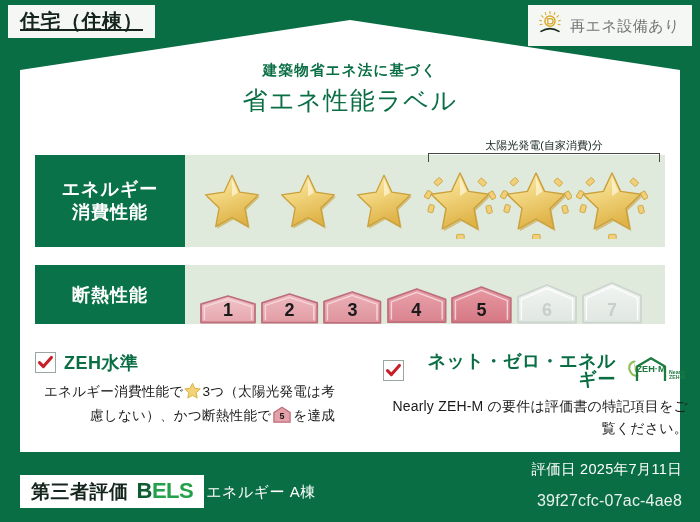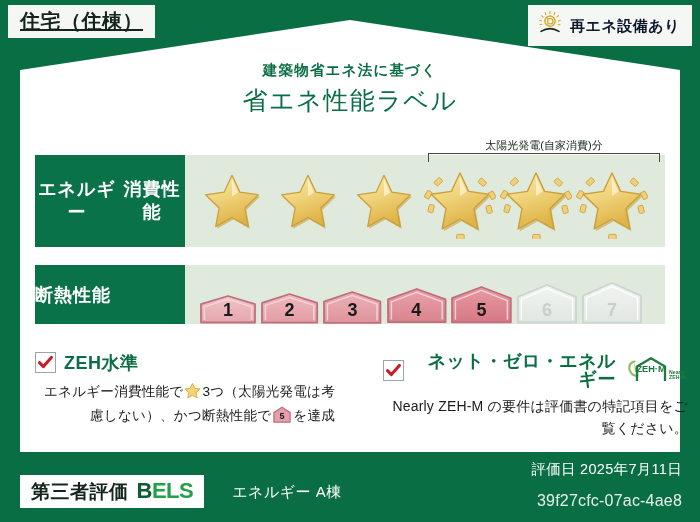--- a/index.html
+++ b/index.html
@@ -52,22 +52,22 @@
     top: 5px;
     background: #f4f7f4;
     display: flex;
     align-items: center;
     gap: 7px;
     padding: 5px 12px 6px 9px;
     z-index: 6;
   }
   #renewable-badge .badge-text {
     font-size: 15px;
-    font-weight: bold;
-    color: #0f172a;
+    font-weight: normal;
+    color: #737373;
     letter-spacing: .5px;
     line-height: 1;
   }
 
   
   #title-block {
     position: absolute;
     left: 0; right: 0;
     top: 62px;
     text-align: center;
@@ -100,23 +100,23 @@
     z-index: 4;
   }
   #energy-row { top: 155px; height: 92px; }
   #insulation-row { top: 265px; height: 59px; }
 
   .perf-label {
     background: #0a7249;
     color: #ffffff;
     font-weight: bold;
     display: flex;
-    flex-direction: row;
+    flex-direction: column;
     align-items: center;
-    justify-content: space-between;
+    justify-content: center;
     text-align: center;
     letter-spacing: 1px;
     flex: 0 0 150px;
   }
   #energy-row .perf-label { font-size: 18px; line-height: 1.3; }
   #insulation-row .perf-label { font-size: 18px; }
 
   .perf-body {
     flex: 1 1 auto;
     position: relative;
@@ -239,21 +239,21 @@
     margin-left: 2px;
   }
 
   
   #footer-left {
     position: absolute;
     left: 20px;
     bottom: 14px;
     display: flex;
     align-items: center;
-    gap: 28px;
+    gap: 2px;
     z-index: 6;
   }
   #bels-badge {
     background: #ffffff;
     padding: 5px 11px 6px 11px;
     display: flex;
     align-items: baseline;
     gap: 8px;
     line-height: 1;
   }

